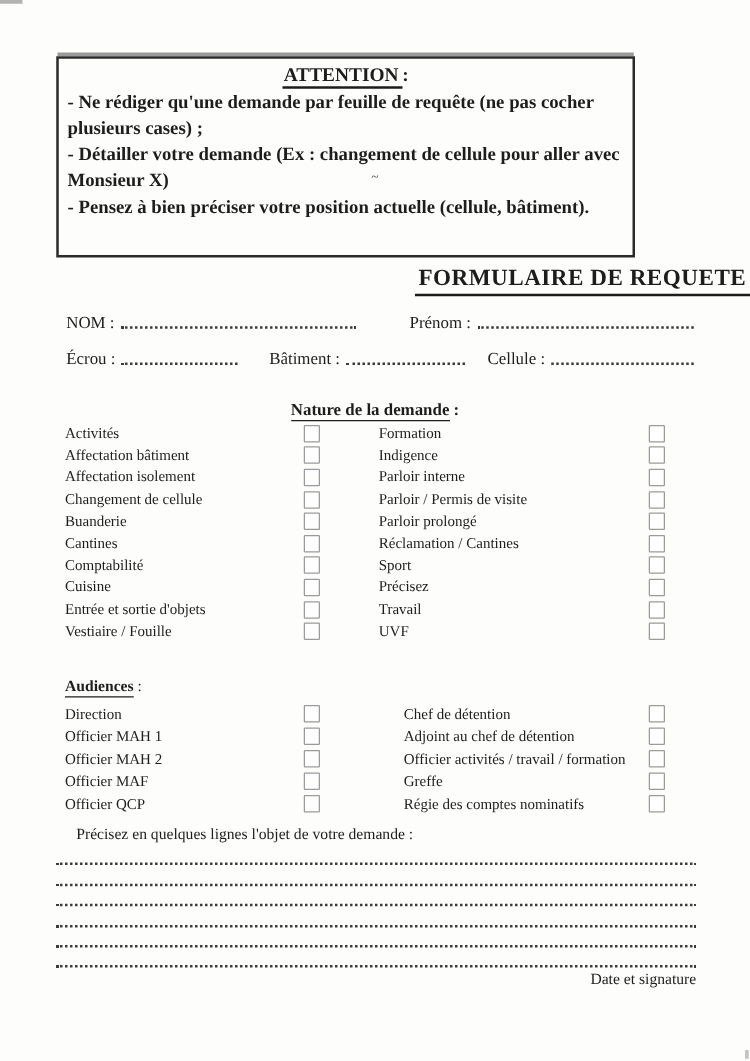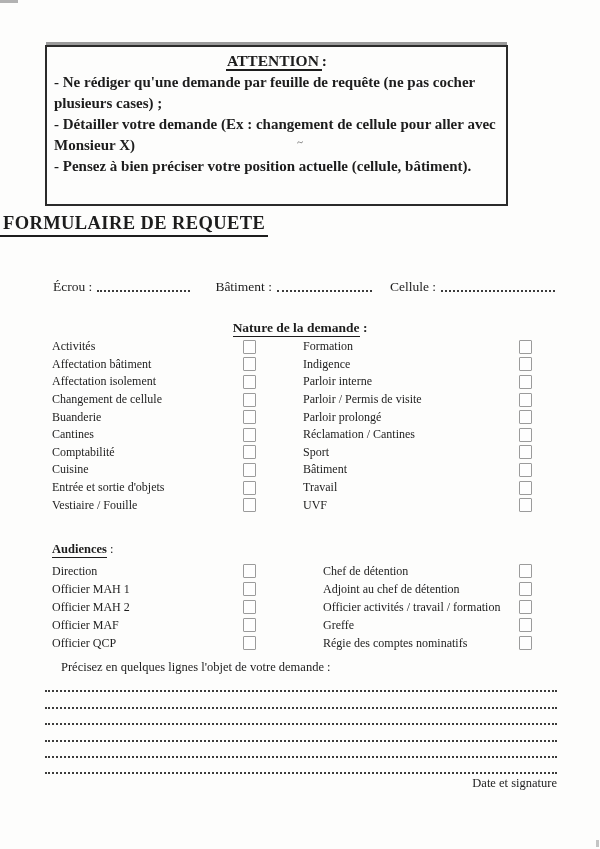--- a/index.html
+++ b/index.html
@@ -48,21 +48,21 @@
   .attention-title .u { border-bottom: 2px solid #1d1d1d; padding: 0 3px 0 1px; }
   .attention-box p {
     font-size: 15px; font-weight: bold;
     line-height: 21px;
   }
   .attention-box p .em { }
 
   
   .main-title {
     position: absolute; top: 213px; left: 0;
-    width: 100%; text-align: left;
+    width: 100%; text-align: right;
   }
   .main-title span {
     display: inline-block;
     font-size: 18.5px; font-weight: bold;
     letter-spacing: .4px;
     border-bottom: 2.5px solid #1d1d1d;
     padding: 0 3px 1px 3px;
   }
 
   
@@ -139,20 +139,27 @@
 
   <div class="attention-box">
     <div class="attention-title"><span class="u">ATTENTION</span><span>:</span></div>
     <p><span>- Ne rédiger qu'une demande par feuille de requête (ne pas cocher plusieurs cases) ;</span></p>
     <p><span>- Détailler votre demande (Ex : changement de cellule pour aller avec </span><span class="em">Monsieur X</span><span>)</span></p>
     <p><span>- Pensez à bien préciser votre position actuelle (cellule, bâtiment).</span></p>
   </div>
 
   <div class="main-title"><span>FORMULAIRE DE REQUETE</span></div>
 
+  <div class="identity id-row" id="id-row-1">
+    <span class="id-label">NOM :</span>
+    <span class="dots" style="width:188px"></span>
+    <span class="sp" style="width:43px"></span>
+    <span class="id-label">Prénom :</span>
+    <span class="dots grow"></span>
+  </div>
   <div class="identity id-row" id="id-row-2">
     <span class="id-label">Écrou :</span>
     <span class="dots" style="width:93px"></span>
     <span class="sp" style="width:25px"></span>
     <span class="id-label">Bâtiment :</span>
     <span class="dots" style="width:95px"></span>
     <span class="sp" style="width:18px"></span>
     <span class="id-label">Cellule :</span>
     <span class="dots grow"></span>
   </div>
@@ -225,21 +232,21 @@
         </div>
       <div class="cb-row">
           <span class="cb-label">Réclamation / Cantines</span>
           <span class="checkbox"></span>
         </div>
       <div class="cb-row">
           <span class="cb-label">Sport</span>
           <span class="checkbox"></span>
         </div>
       <div class="cb-row">
-          <span class="cb-label">Bâtiment</span>
+          <span class="cb-label">Précisez</span>
           <span class="checkbox"></span>
         </div>
       <div class="cb-row">
           <span class="cb-label">Travail</span>
           <span class="checkbox"></span>
         </div>
       <div class="cb-row">
           <span class="cb-label">UVF</span>
           <span class="checkbox"></span>
         </div>

